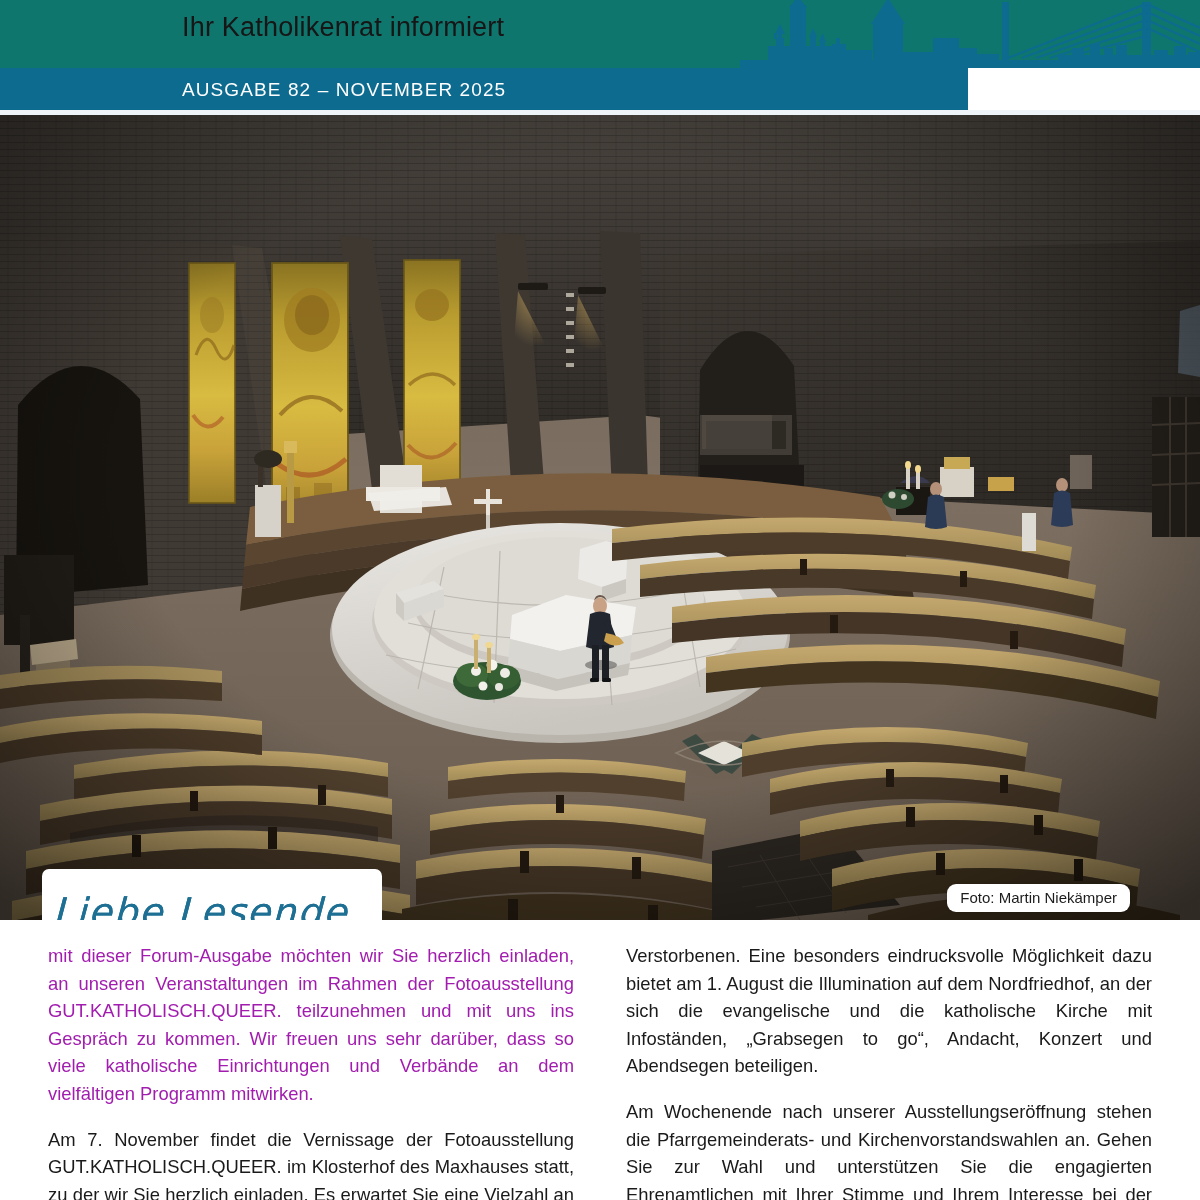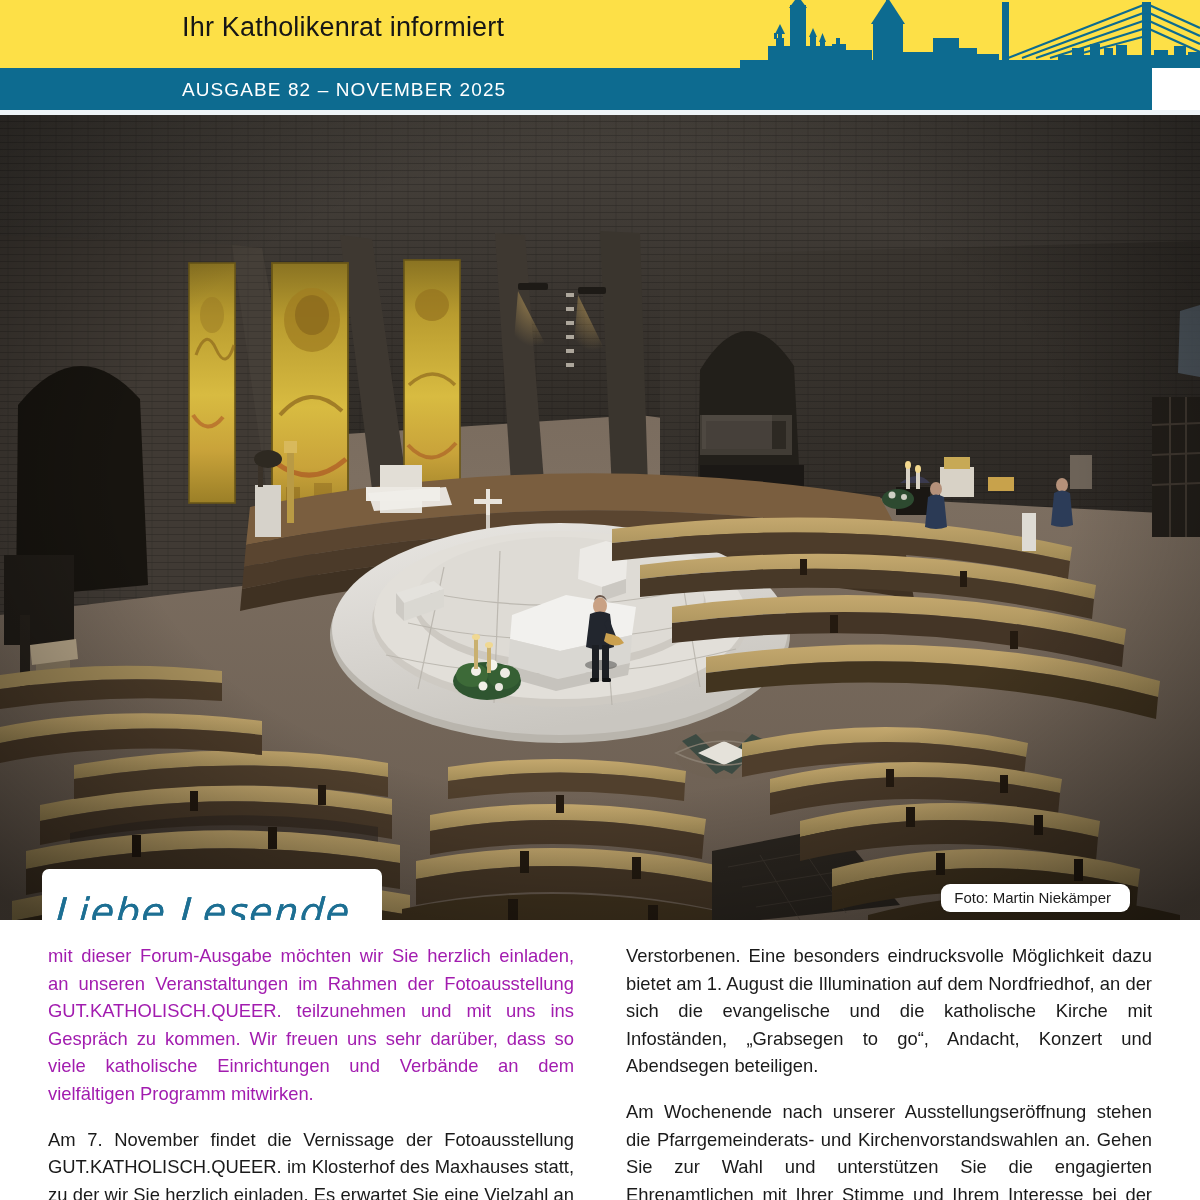--- a/index.html
+++ b/index.html
@@ -8,21 +8,21 @@
     background: #ffffff;
     font-family: "Liberation Sans", sans-serif;
     overflow: hidden;
   }
 
   
   .masthead {
     position: relative;
     width: 1200px;
     height: 68px;
-    background: #fde047;
+    background: #0f766e;
     overflow: hidden;
   }
   .masthead-title {
     position: absolute;
     left: 182px;
     top: 12px;
     font-size: 27px;
     font-weight: 400;
     color: #161616;
     letter-spacing: 0.2px;
@@ -31,21 +31,21 @@
   .skyline {
     position: absolute;
     right: 0;
     bottom: 0;
     width: 460px;
     height: 68px;
   }
 
   .issue-bar {
     position: relative;
-    width: 1152px;
+    width: 968px;
     height: 42px;
     background: #0d6b90;
   }
   .issue-text {
     position: absolute;
     left: 182px;
     top: 11px;
     font-size: 19px;
     font-weight: 400;
     color: #ffffff;
@@ -67,21 +67,21 @@
     background: #2b2620;
   }
   .hero-svg { position: absolute; inset: 0; width: 1200px; height: 805px; display:block; }
 
   .photo-credit {
     position: absolute;
     right: 70px;
     bottom: 8px;
     background: #ffffff;
     border-radius: 9px;
-    padding: 5px 19px 6px 13px;
+    padding: 5px 13px 6px 13px;
     font-size: 15px;
     color: #1c1c1c;
     white-space: nowrap;
     box-shadow: 0 0 3px rgba(0,0,0,0.18);
   }
 
   .greeting-box {
     position: absolute;
     left: 42px;
     bottom: -5px;

